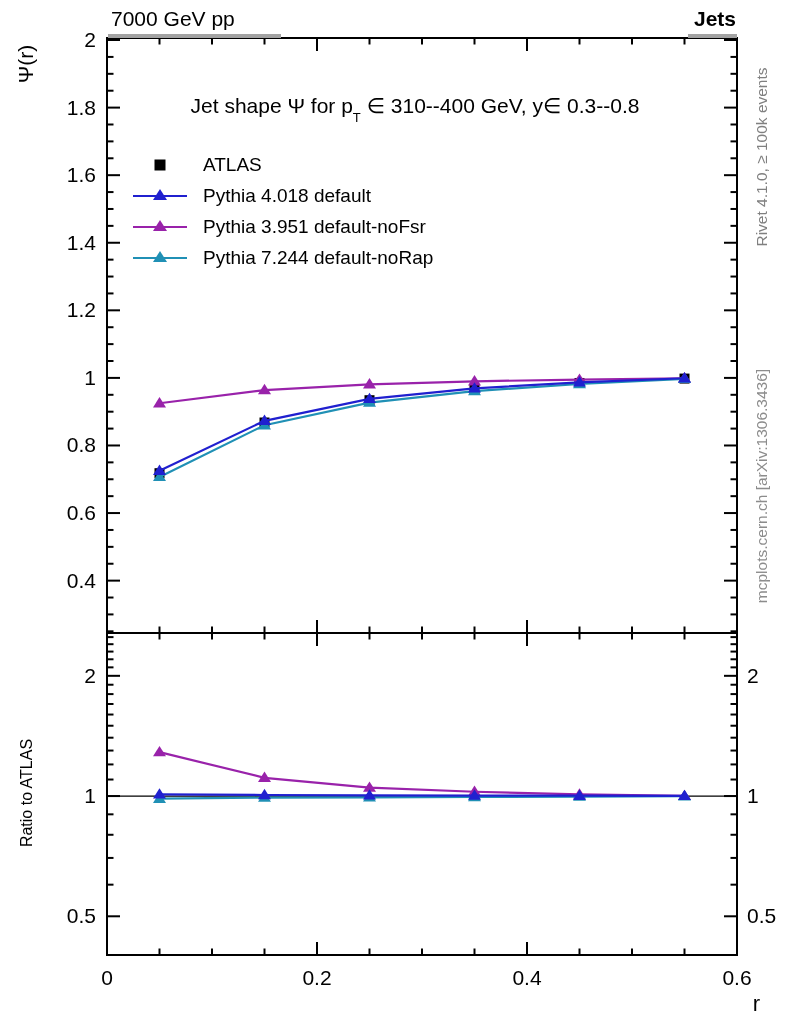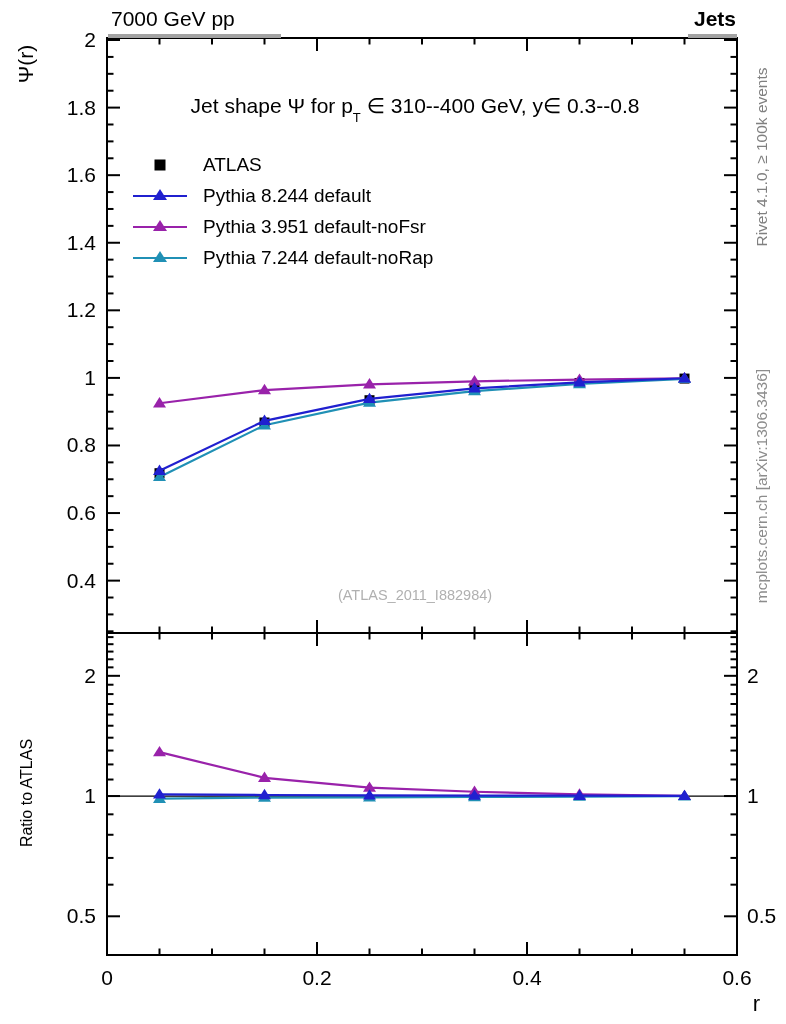--- a/index.html
+++ b/index.html
@@ -287,37 +287,36 @@
       <span class="lm">
           <span class="lm-sq" style="background: rgb(0, 0, 0);"></span>
         </span>
       <span class="lt">ATLAS</span>
     </div>
     <div class="legend-row">
       <span class="lm">
           <span class="lm-line" style="background: rgb(32, 32, 207);"></span>
           <span class="lm-tri" style="border-bottom-color: rgb(32, 32, 207);"></span>
         </span>
-      <span class="lt">Pythia 8.244 default</span>
+      <span class="lt">Pythia 4.018 default</span>
     </div>
     <div class="legend-row">
       <span class="lm">
           <span class="lm-line" style="background: rgb(153, 34, 170);"></span>
           <span class="lm-tri" style="border-bottom-color: rgb(153, 34, 170);"></span>
         </span>
       <span class="lt">Pythia 3.951 default-noFsr</span>
     </div>
     <div class="legend-row">
       <span class="lm">
           <span class="lm-line" style="background: rgb(32, 144, 181);"></span>
           <span class="lm-tri" style="border-bottom-color: rgb(32, 144, 181);"></span>
         </span>
       <span class="lt">Pythia 7.244 default-noRap</span>
     </div>
   </div>
 
-  <div class="watermark">(ATLAS_2011_I882984)</div>
   <div class="side rivet">Rivet 4.1.0, ≥ 100k events</div>
   <div class="side mcplots">mcplots.cern.ch [arXiv:1306.3436]</div>
 
   <div class="ylabel-ratio">Ratio to ATLAS</div>
   <div class="xlabel">r</div>
 </div>
 
 </body></html>

